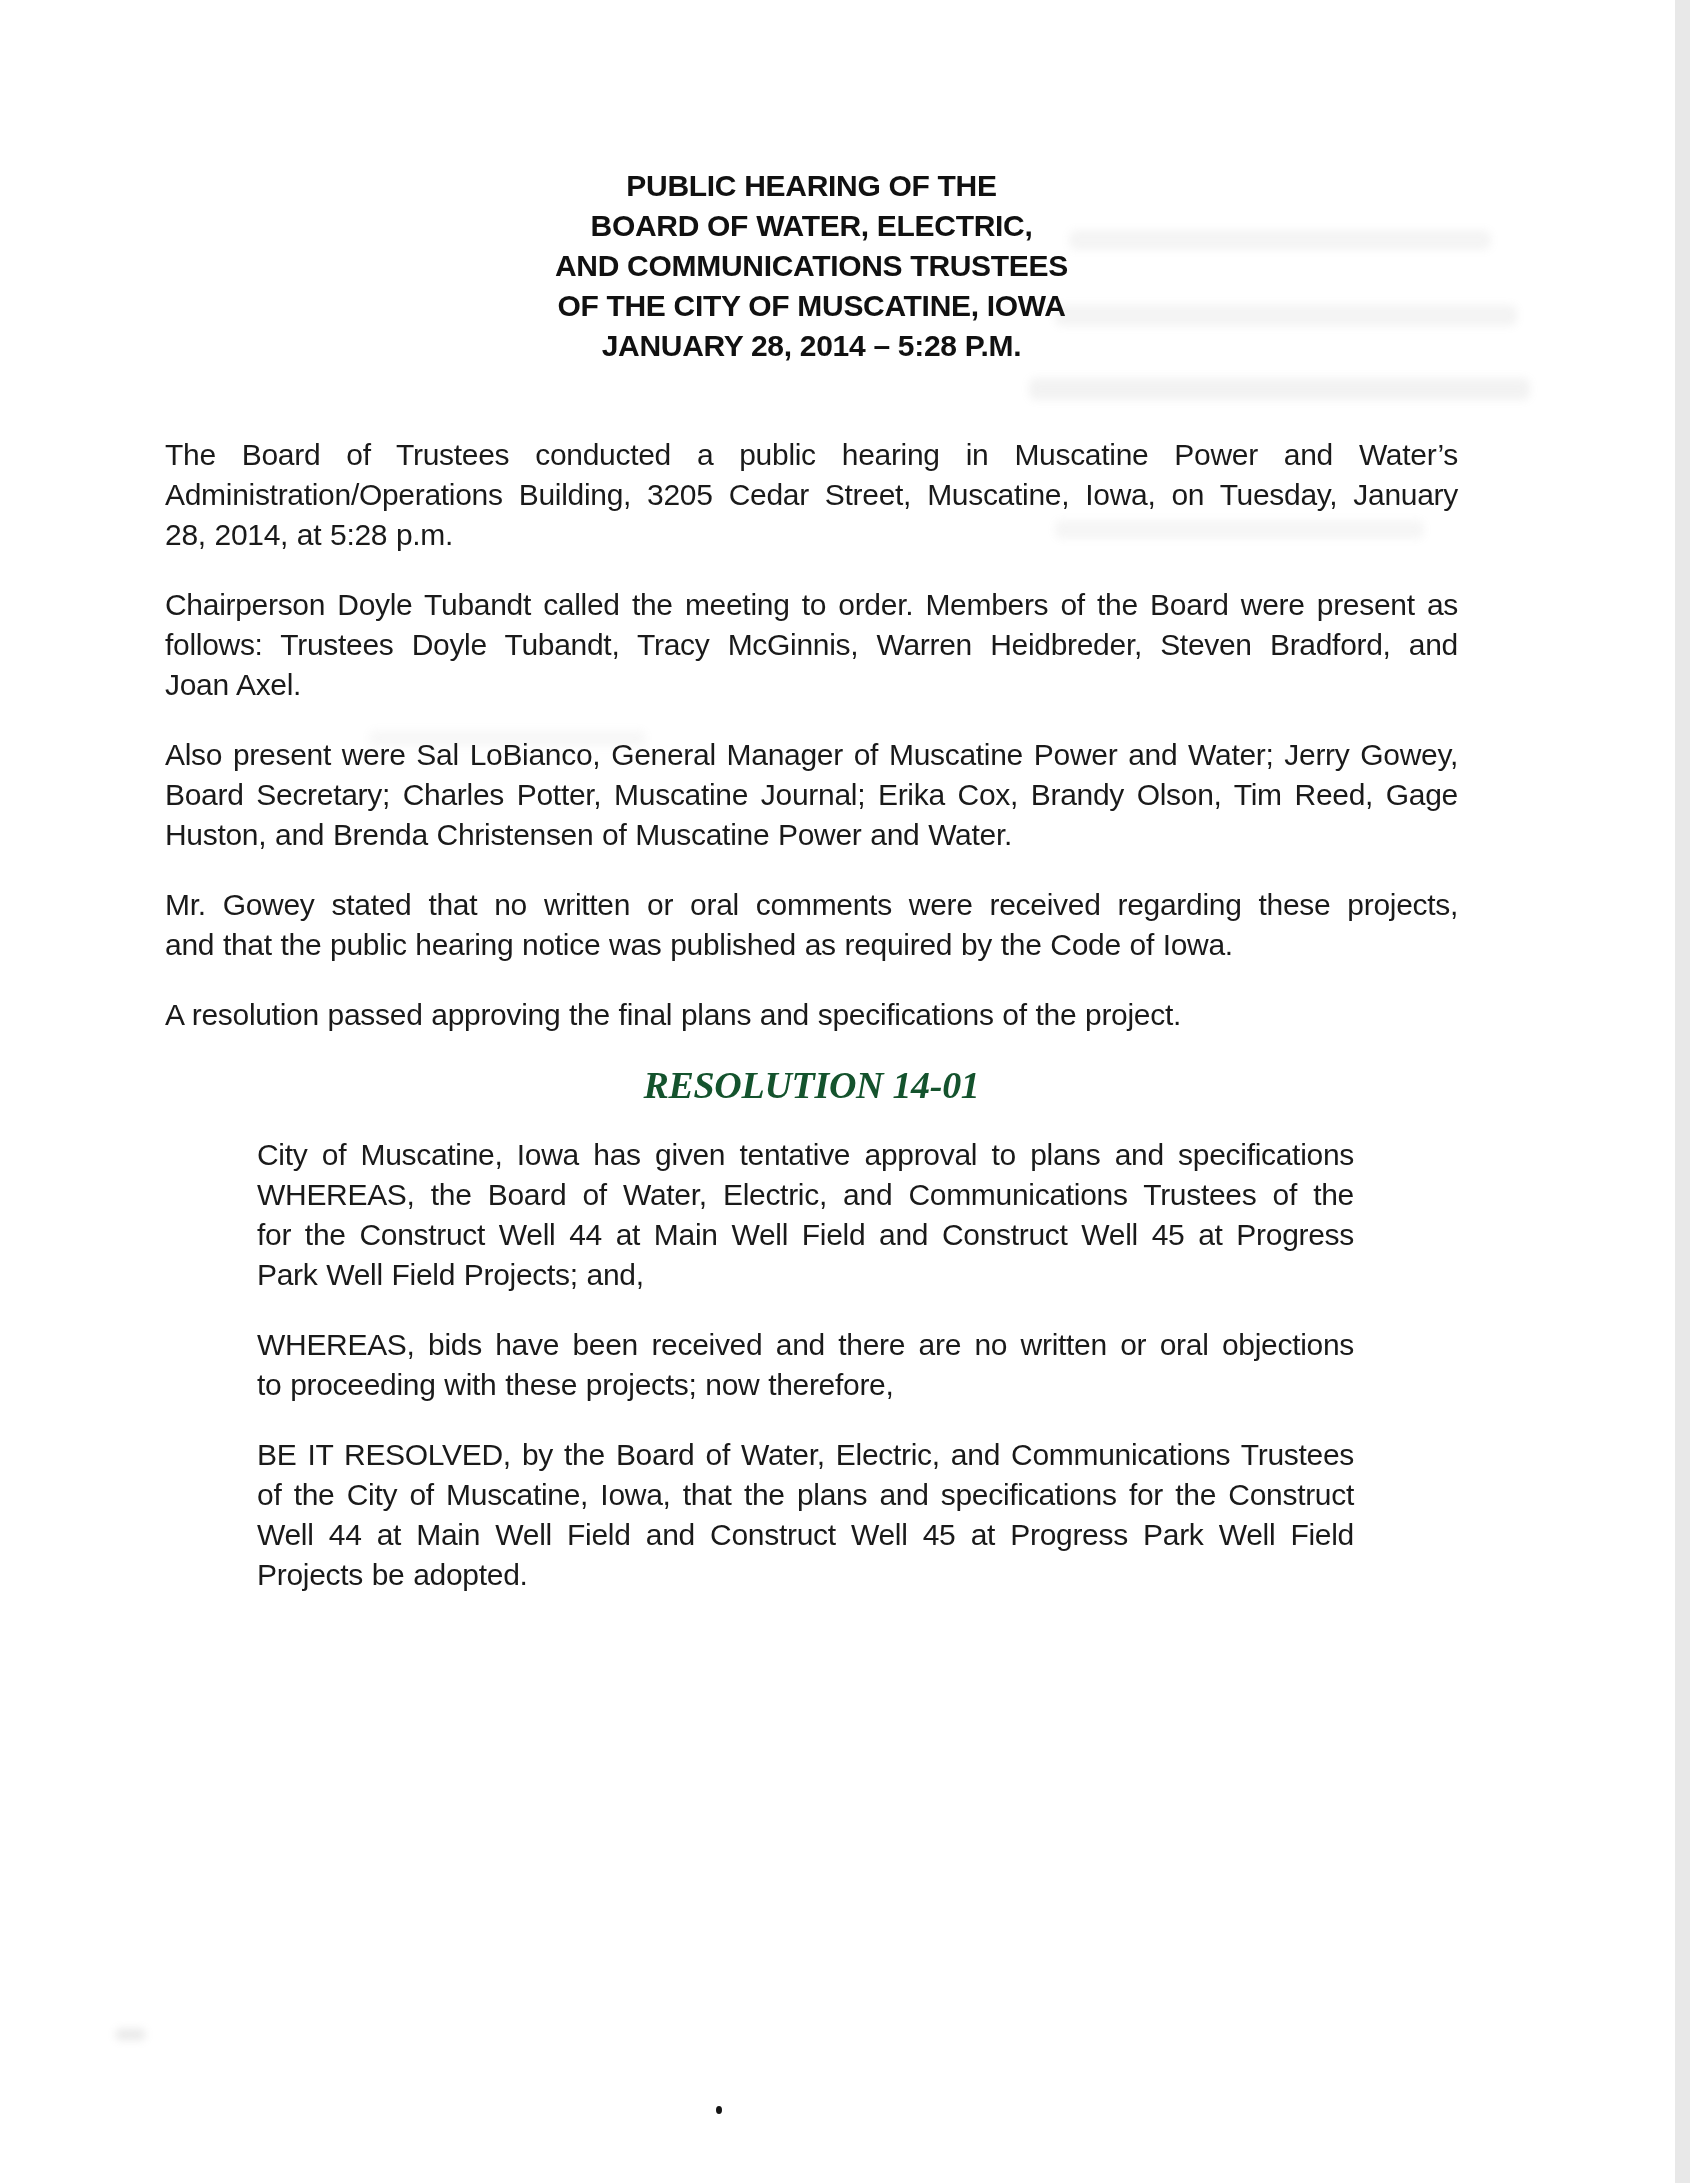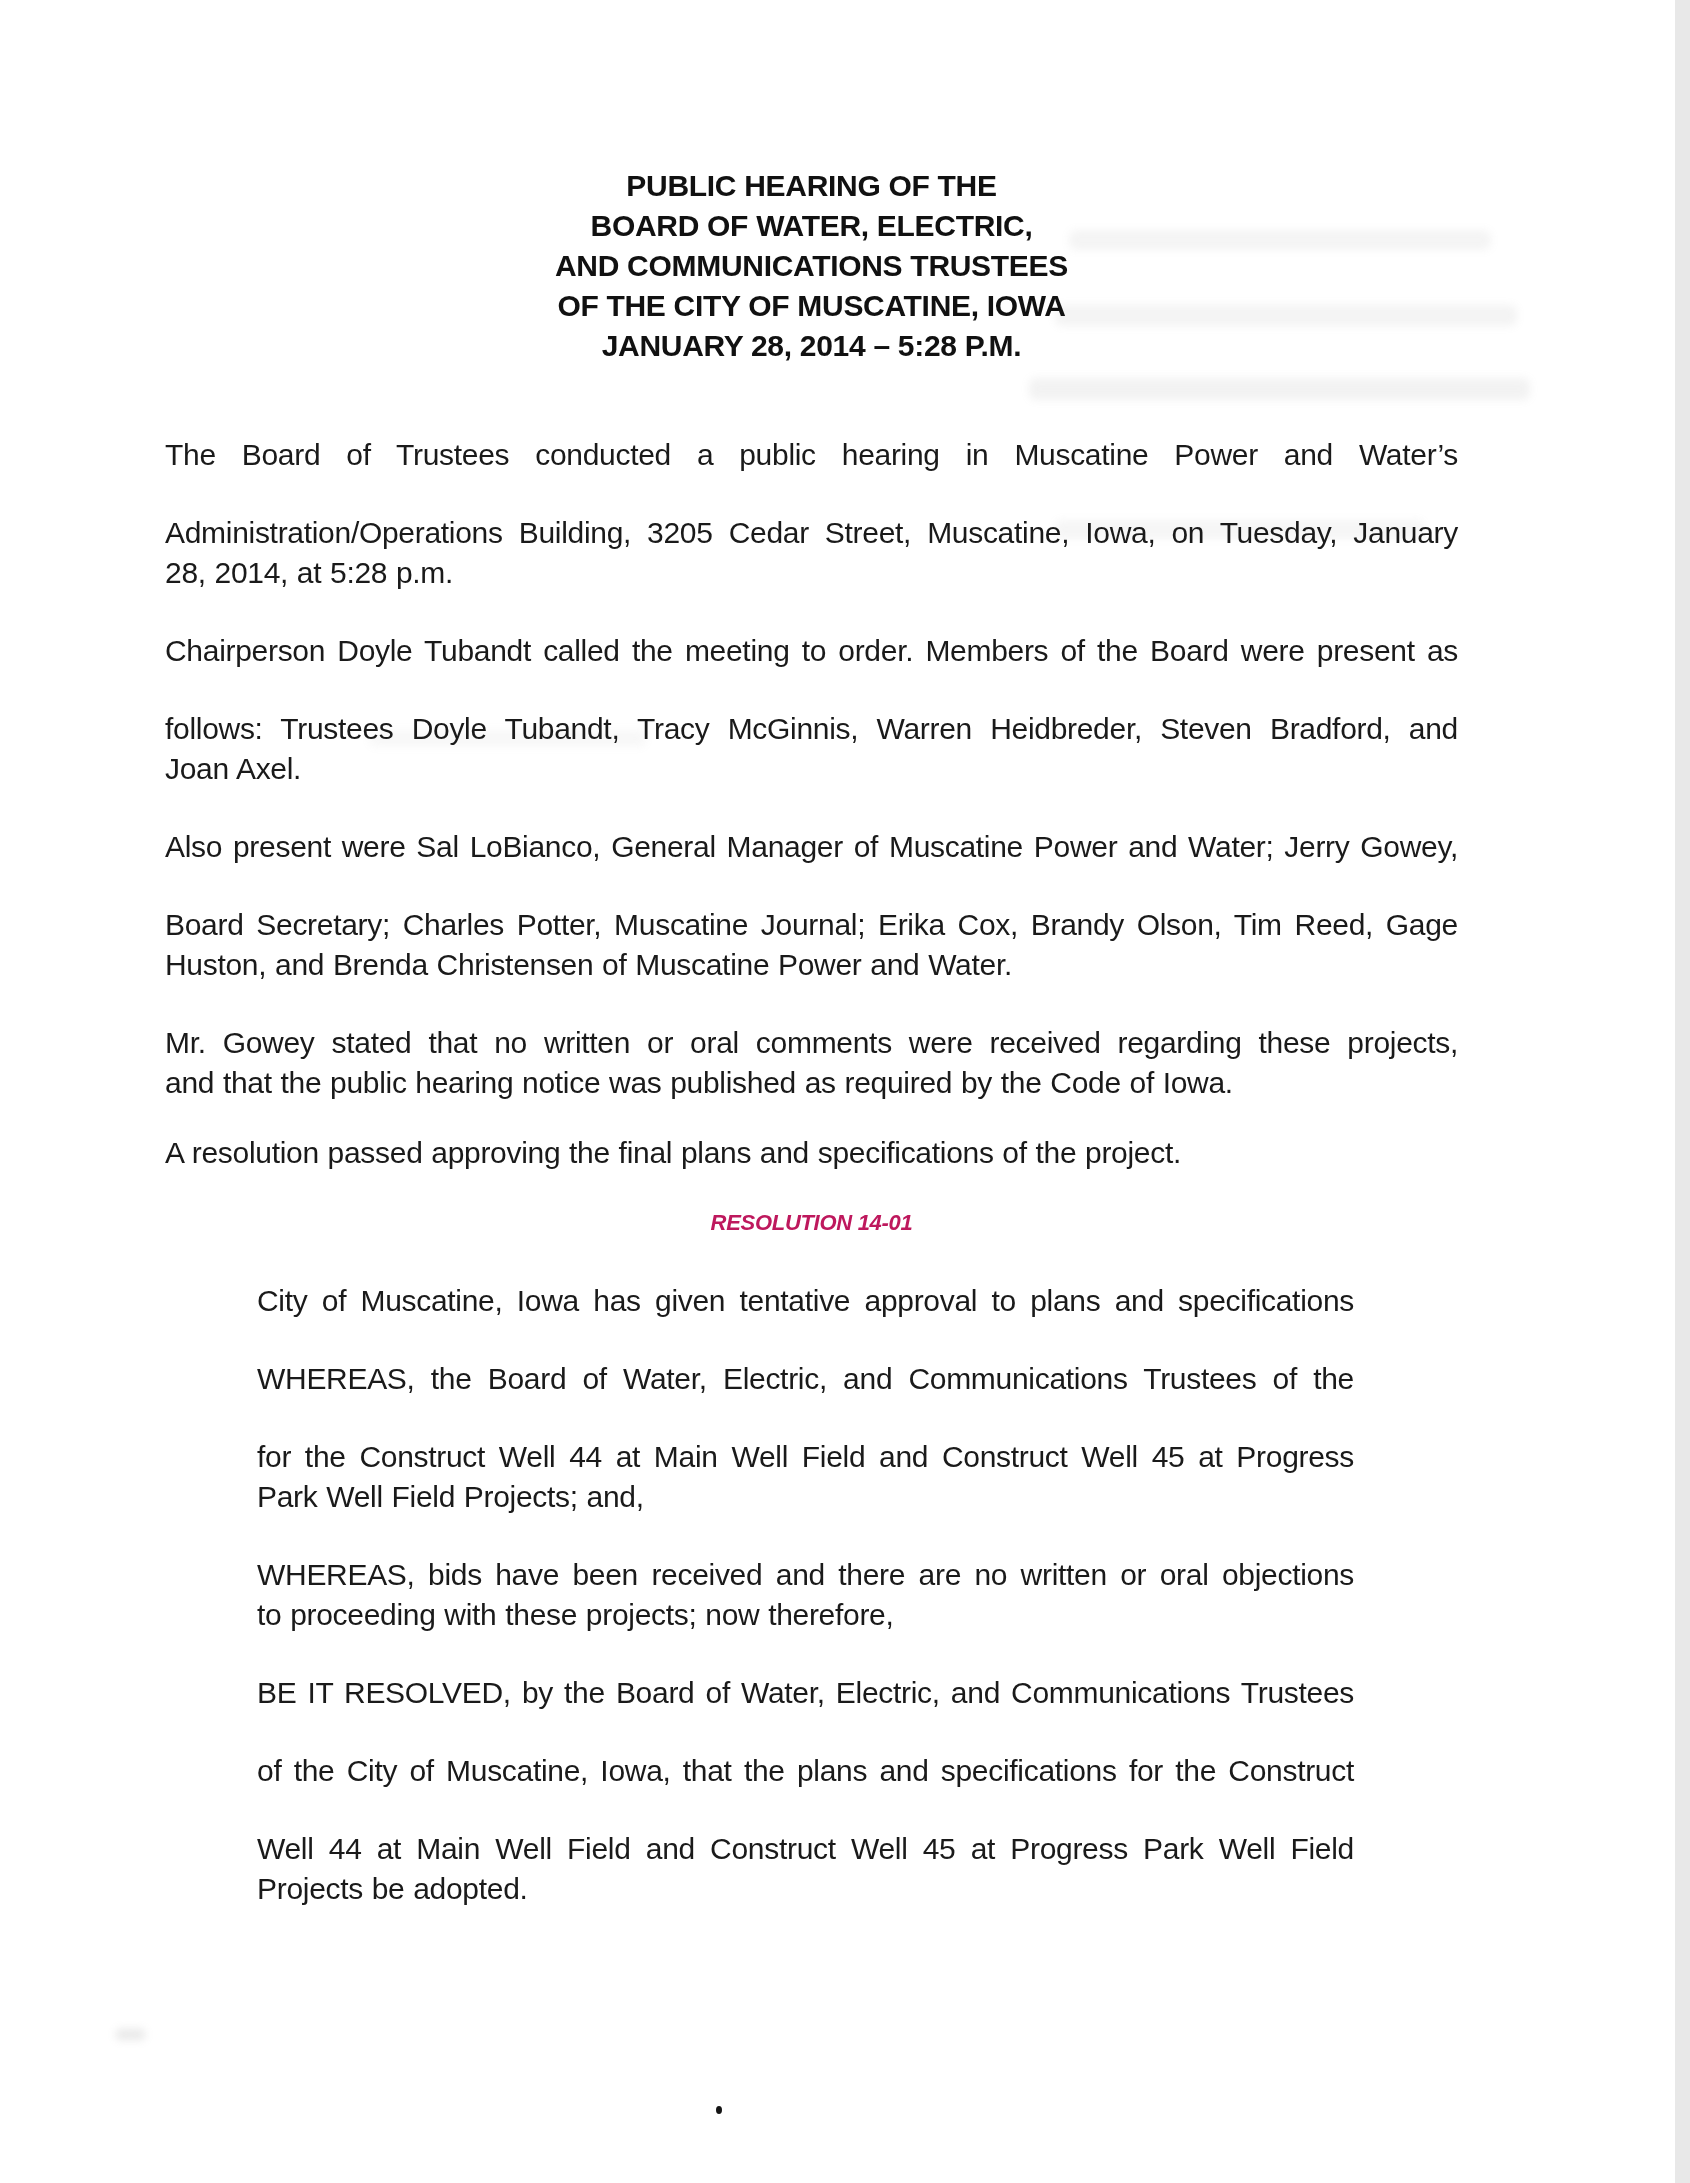--- a/index.html
+++ b/index.html
@@ -32,35 +32,35 @@
     margin:0 0 30px 0;
     word-spacing:0.7px;
   }
   .para.indent{
     padding-left:92px;
     padding-right:104px;
   }
   .jline{
     text-align:justify;
     text-align-last:justify;
-    margin-top:38px;
   }
   .lline{
     text-align:right;
     text-align-last:left;
   }
   .heading{
     font-weight:bold;
     font-style:italic;
     text-align:center;
-    font-size:22px;
+    font-size:38px;
     line-height:40px;
     letter-spacing:-0.3px;
-    color:#be185d;
+    color:#14532d;
     margin:12.5px 0 30px 0;
+    font-family:Liberation Serif, serif;
   }
   .hline{text-align:center;}
   
   .footer-dot{
     position:absolute;
     left:716px;top:2106px;
     width:6px;height:8px;
     background:#141414;
     border-radius:50%;
   }

